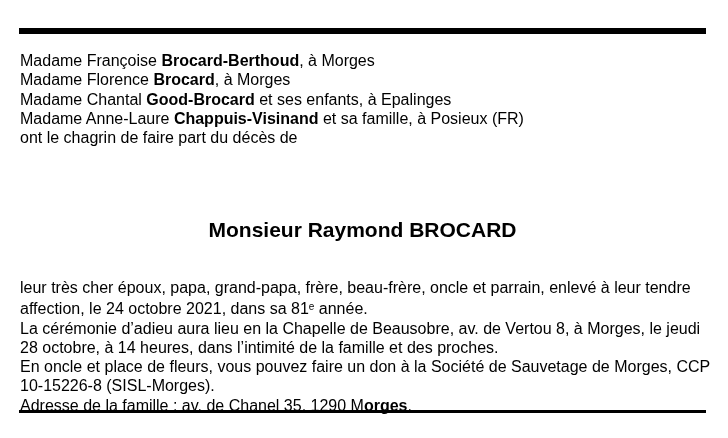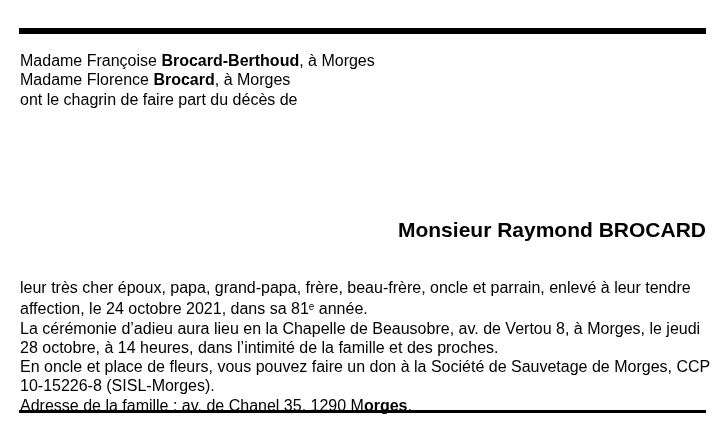--- a/index.html
+++ b/index.html
@@ -38,37 +38,39 @@
   .line .b { font-weight: bold; }
   .line .sup {
     font-size: 10px;
     vertical-align: 4px;
   }
   .title {
     position: absolute;
     left: 19px;
     top: 217px;
     width: 687px;
-    text-align: right;
+    text-align: center;
     font-size: 21px;
     font-weight: bold;
     line-height: 26px;
     white-space: nowrap;
   }
 </style>
 </head>
 <body>
 
 <div class="page">
 
   <div class="rule rule-top"></div>
 
   <div class="textblock intro-block">
       <div class="line"><span>Madame Françoise </span><span class="b">Brocard-Berthoud</span><span>, à Morges</span></div>
       <div class="line"><span>Madame Florence </span><span class="b">Brocard</span><span>, à Morges</span></div>
+      <div class="line"><span>Madame Chantal </span><span class="b">Good-Brocard</span><span> et ses enfants, à Epalinges</span></div>
+      <div class="line"><span>Madame Anne-Laure </span><span class="b">Chappuis-Visinand</span><span> et sa famille, à Posieux (FR)</span></div>
       <div class="line"><span>ont le chagrin de faire part du décès de</span></div>
     </div>
 
   <div class="title">Monsieur Raymond BROCARD</div>
 
   <div class="textblock body-block">
       <div class="line"><span>leur très cher époux, papa, grand-papa, frère, beau-frère, oncle et parrain, enlevé à leur tendre</span></div>
       <div class="line"><span>affection, le 24 octobre 2021, dans sa 81</span><span class="sup">e</span><span> année.</span></div>
       <div class="line"><span>La cérémonie d’adieu aura lieu en la Chapelle de Beausobre, av. de Vertou 8, à Morges, le jeudi</span></div>
       <div class="line"><span>28 octobre, à 14 heures, dans l’intimité de la famille et des proches.</span></div>

